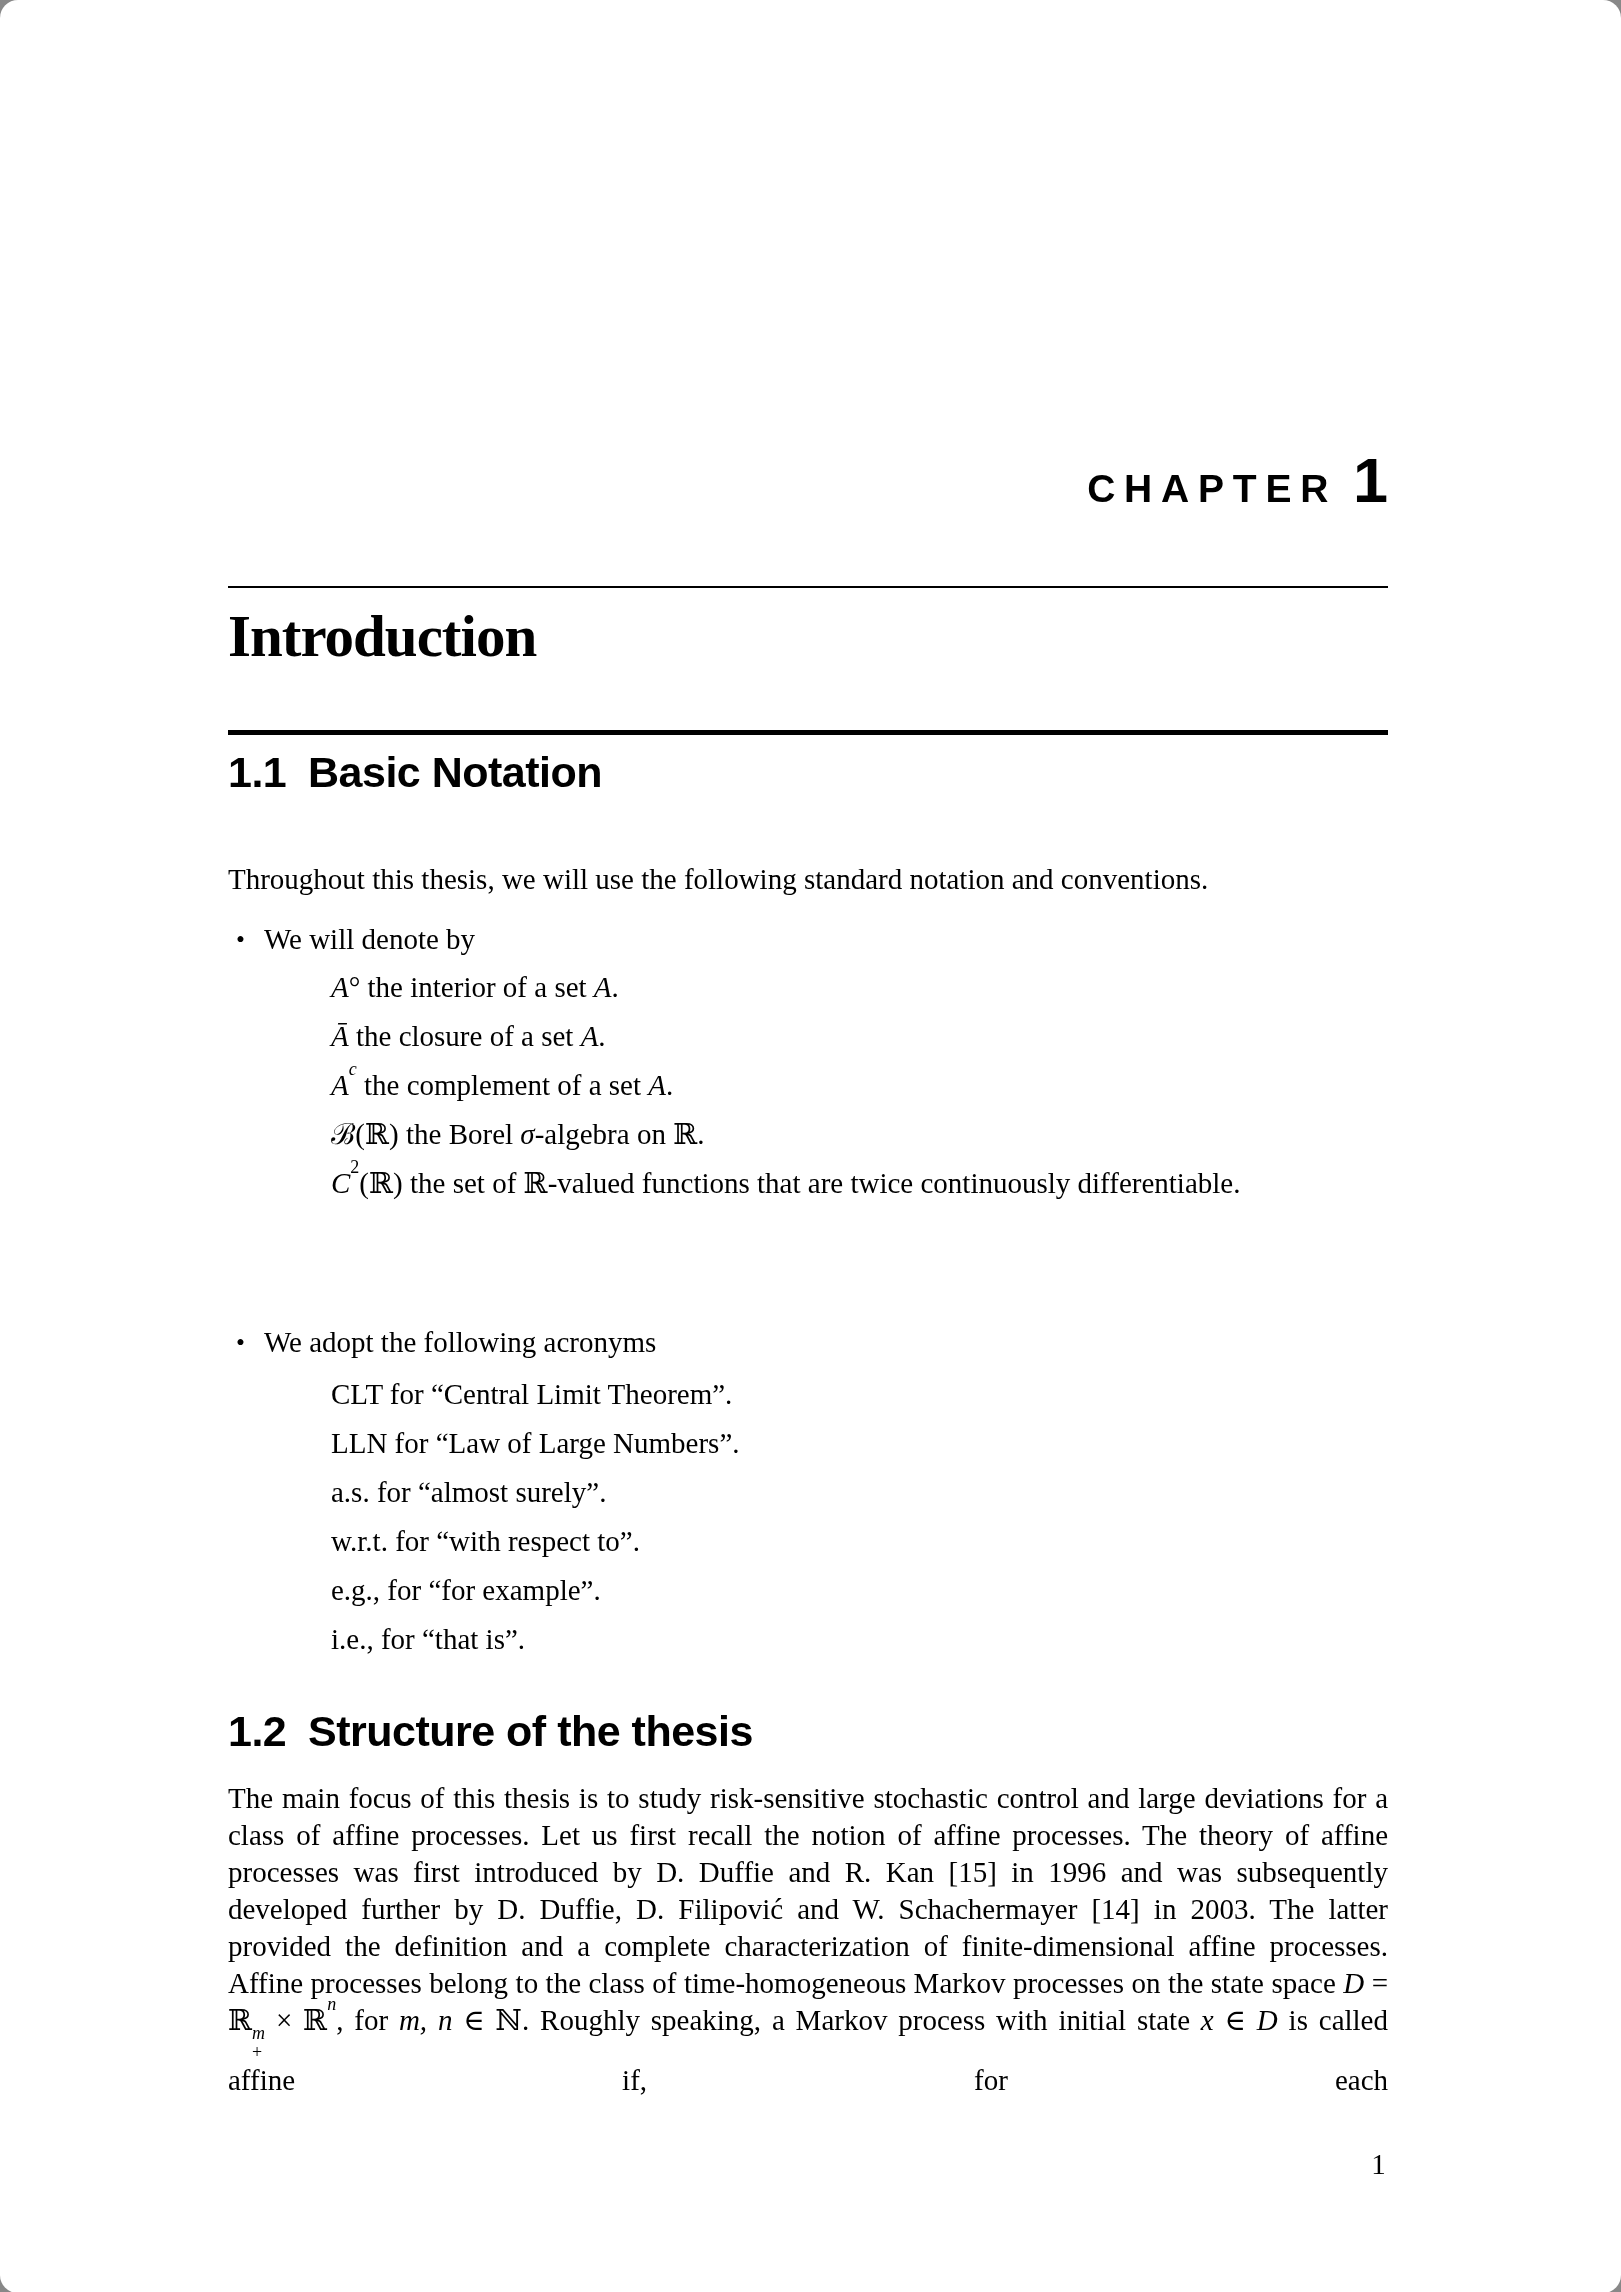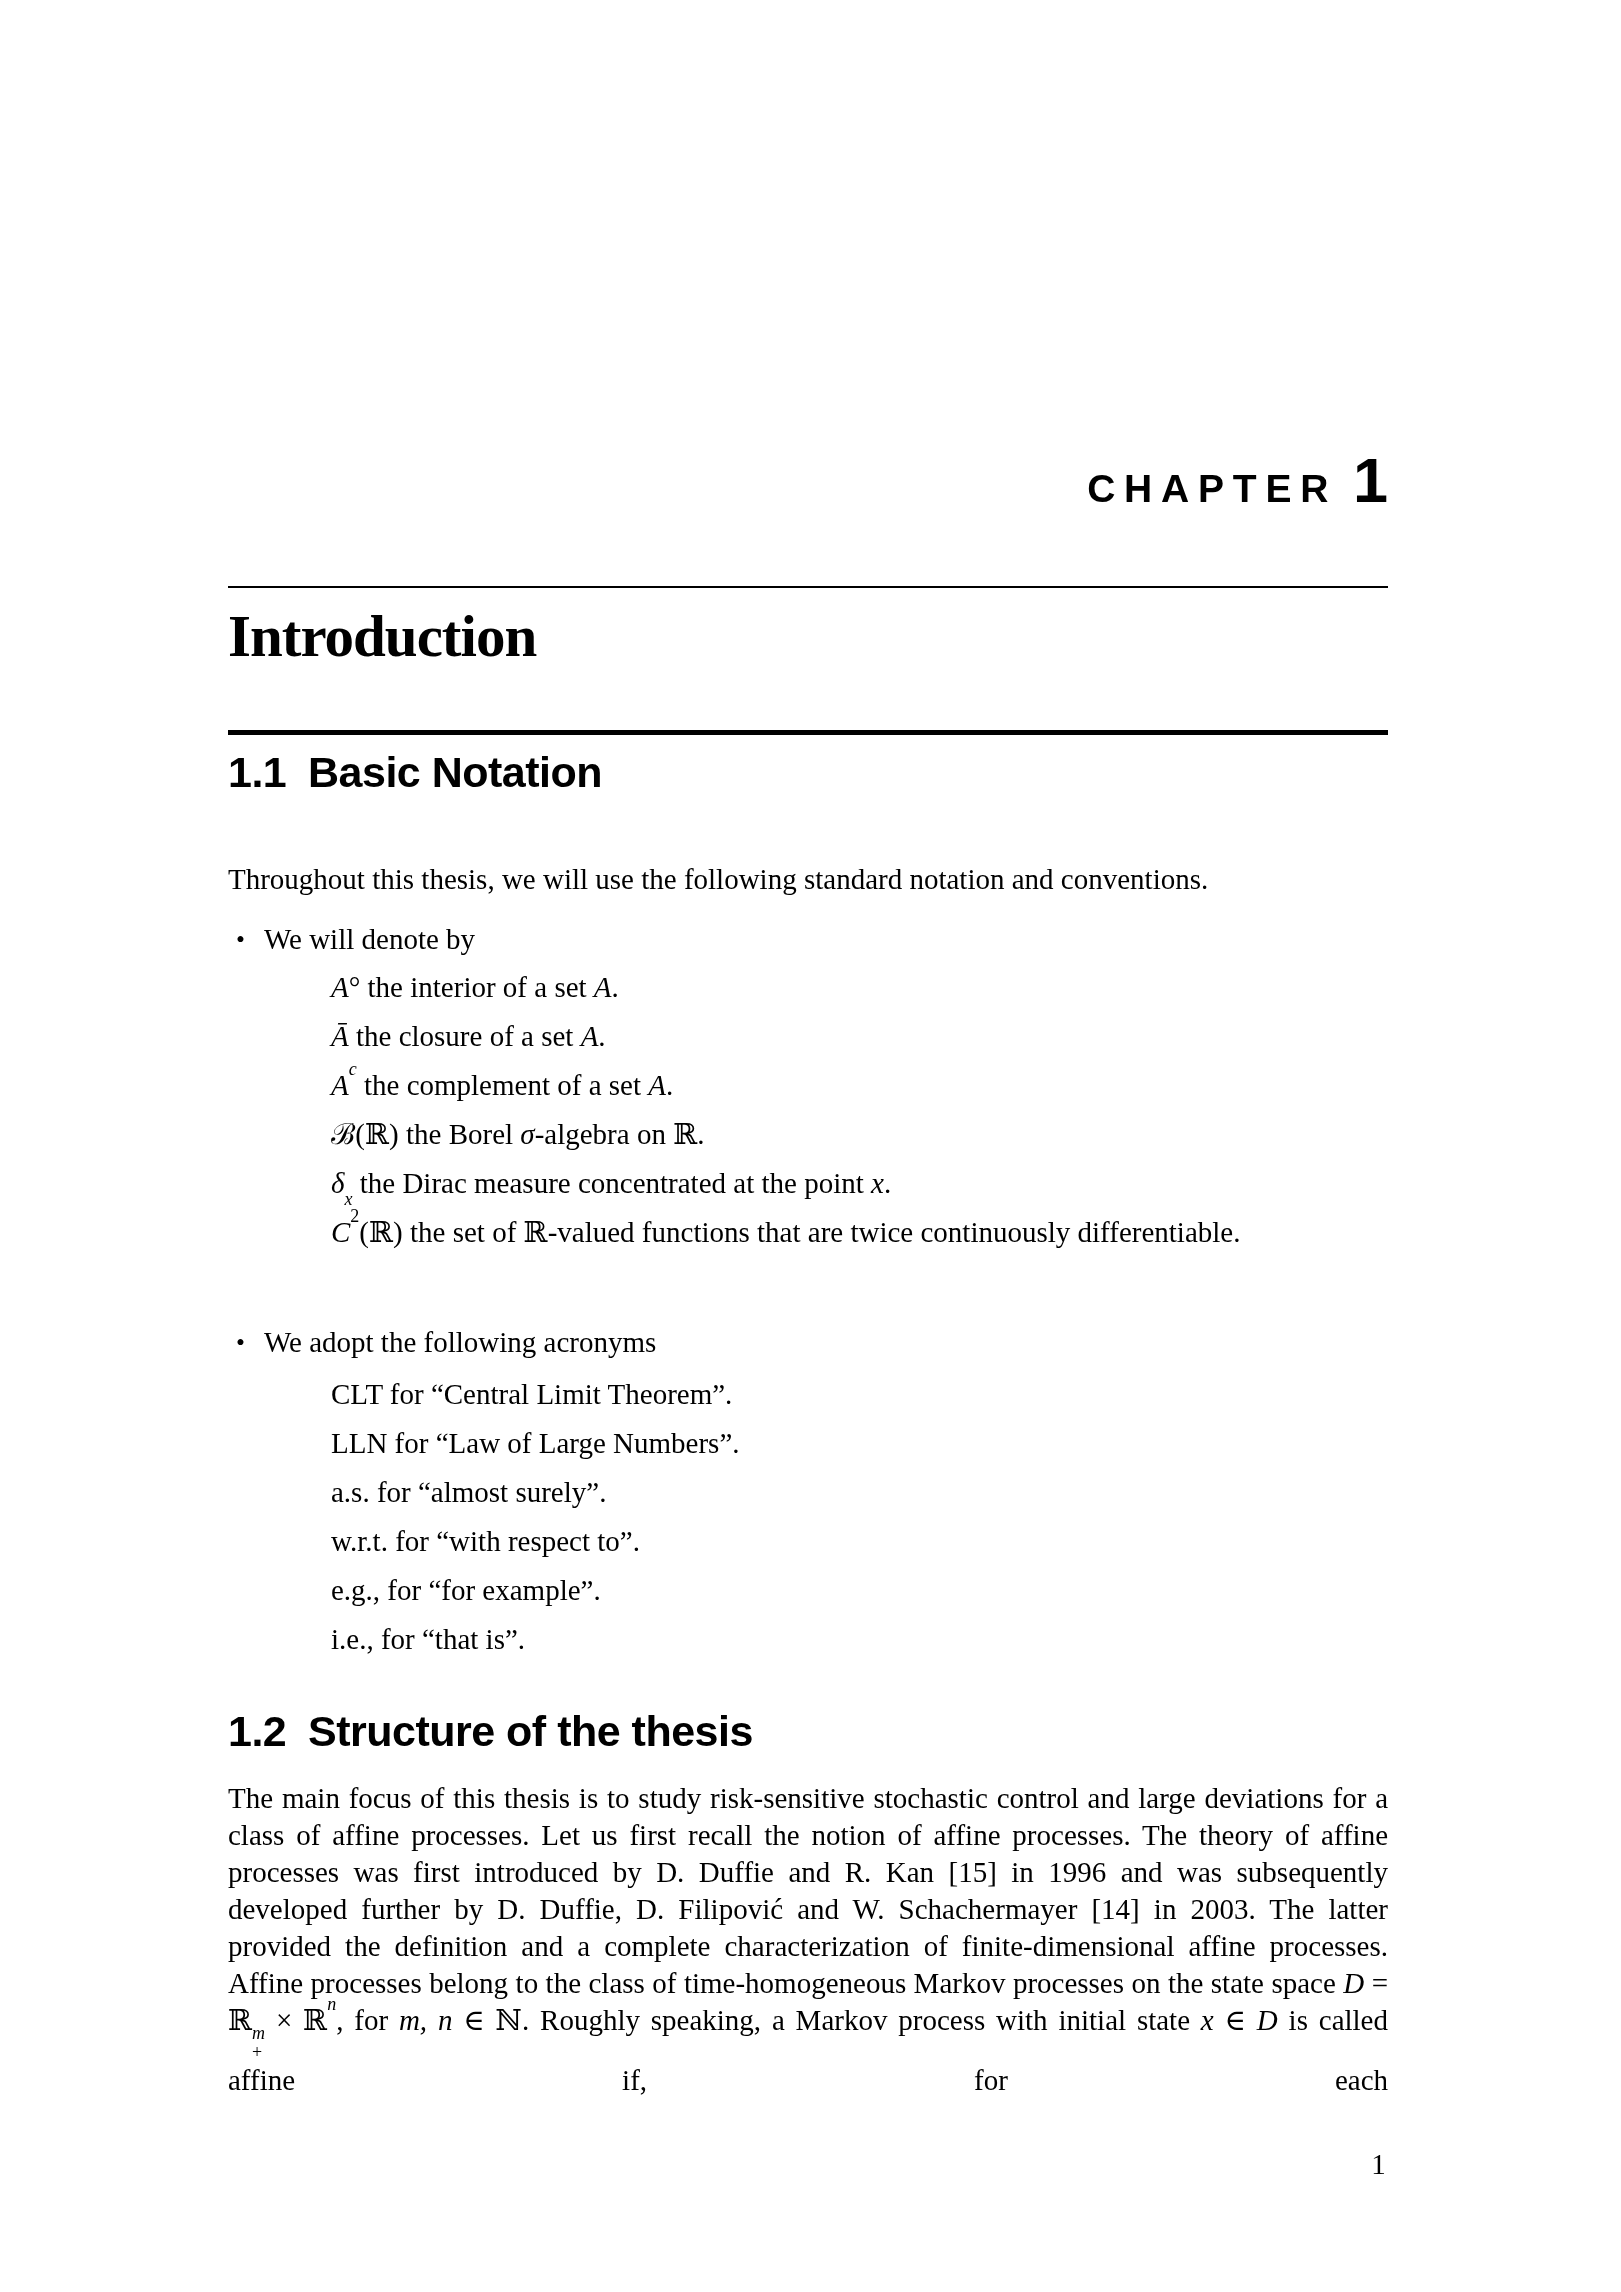--- a/index.html
+++ b/index.html
@@ -3,20 +3,21 @@
 <meta charset="utf-8">
 <style>
   html,body{margin:0;padding:0;background:#888;}
   .page{
     position:relative;
     width:1621px;height:2293px;
     background:#ffffff;
     color:#000;
     font-family:"Liberation Serif","DejaVu Serif",serif;
     overflow:hidden;
+    border-radius:18px;
   }
   
   .chapter-head{
     position:absolute;
     left:228px;width:1160px;top:449px;
     display:flex;justify-content:flex-end;align-items:baseline;
     gap:15.7px;line-height:1;
     font-family:"Liberation Sans","DejaVu Sans",sans-serif;
     font-weight:bold;
   }
@@ -99,21 +100,20 @@
   <div class="bullet-row b1">
     <span class="bullet">•</span>
     <span>We will denote by</span>
   </div>
 
   <div class="sublist notation">
       <div class="notation-line"><span class="mi">A</span><span>° the interior of a set </span><span class="mi">A</span><span>.</span></div>
       <div class="notation-line"><span class="mi">Ā</span><span> the closure of a set </span><span class="mi">A</span><span>.</span></div>
       <div class="notation-line"><span class="mi">A</span><sup class="mi">c</sup><span> the complement of a set </span><span class="mi">A</span><span>.</span></div>
       <div class="notation-line"><span>ℬ(ℝ) the Borel </span><span class="mi">σ</span><span>-algebra on ℝ.</span></div>
-      <div class="notation-line"><span class="mi">δ</span><sub class="mi">x</sub><span> the Dirac measure concentrated at the point </span><span class="mi">x</span><span>.</span></div>
       <div class="notation-line"><span class="mi">C</span><sup>2</sup><span>(ℝ) the set of ℝ-valued functions that are twice continuously differentiable.</span></div>
     </div>
 
   <div class="bullet-row b2">
     <span class="bullet">•</span>
     <span>We adopt the following acronyms</span>
   </div>
 
   <div class="sublist acronyms">
       <div class="acronym-line">CLT for “Central Limit Theorem”.</div>

